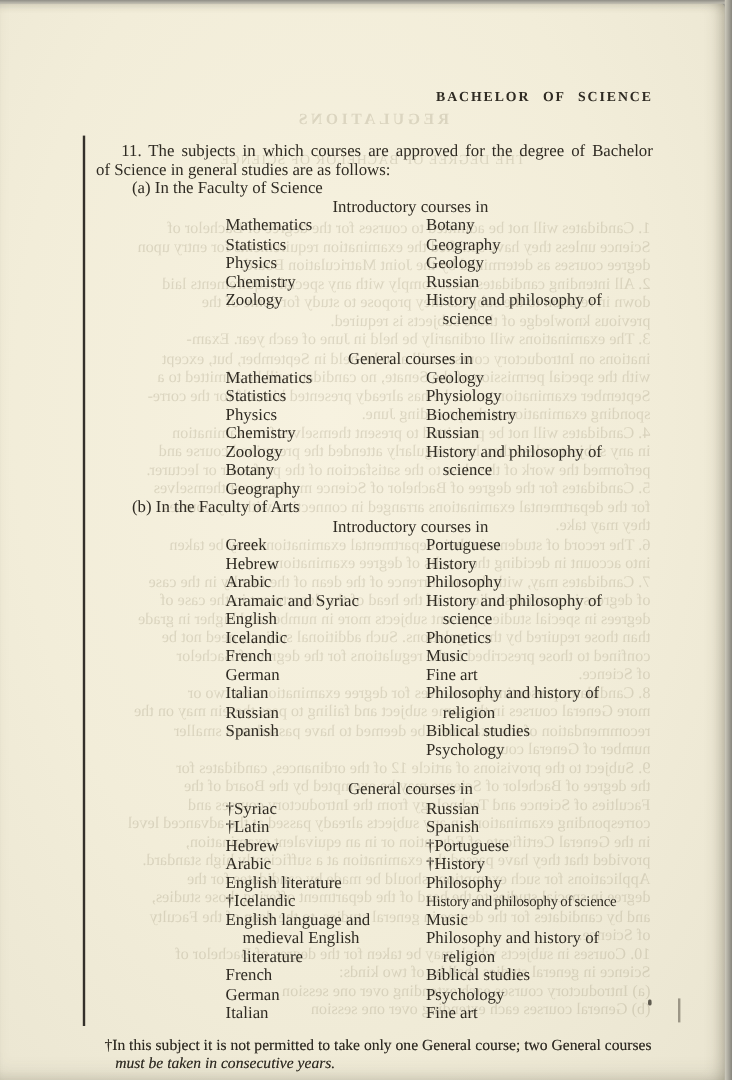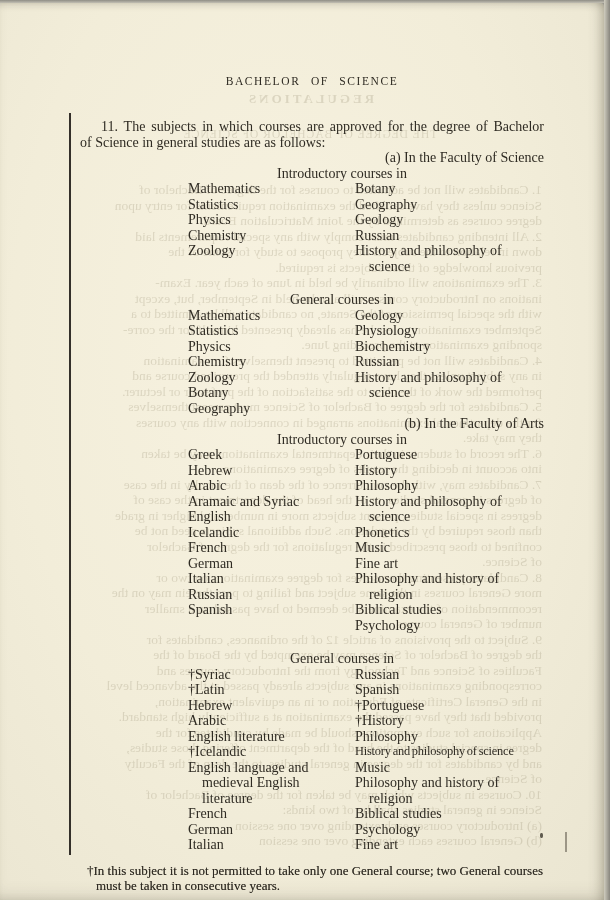--- a/index.html
+++ b/index.html
@@ -22,35 +22,35 @@
   .ghost-head1 { text-align:center; font-size:13px; letter-spacing:3px; font-weight:bold; }
   .ghost-head2 { text-align:center; font-size:11.5px; letter-spacing:1px; margin-top:21px; }
   .ghost-lines { margin-top:42px; font-size:13.5px; line-height:15.5px; }
   .ghost-line { white-space:nowrap; overflow:hidden; }
 
   .rule { position:absolute; left:69px; top:110px; width:2px; height:742px;
           background:#34302a; z-index:2; }
 
   .text-block { position:absolute; left:80px; top:72px; width:464px; z-index:3;
                 font-size:14px; line-height:15.5px; color:#2f2b23; }
-  .running-head { text-align:center; font-size:11.5px; line-height:13px; font-weight:normal;
+  .running-head { text-align:right; font-size:11.5px; line-height:13px; font-weight:bold;
                   letter-spacing:1.6px; word-spacing:6px; }
   .intro1 { margin:31px 0 0 0; text-indent:21px; text-align:justify; text-align-last:justify; }
   .intro2 { margin:0; }
-  .sec-label { padding-left:30px;text-align:right; }
+  .sec-label { padding-left:30px; }
   .grp-head { padding-left:60px;text-align:center; }
   .grp-head.gap { margin-top:18px; }
   .cols { display:flex; align-items:flex-start; padding-left:108px; }
   .col-left  { width:152px; flex:none; }
   .col-right { width:175px; flex:none; margin-left:15px; }
   .course { padding-left:14px; text-indent:-14px; }
   .course.fit { font-size:12.4px; word-spacing:-1px; letter-spacing:-0.2px; white-space:nowrap; }
   .footnote { margin-top:10px; font-size:13px; text-shadow:0 0 .4px rgba(47,43,35,.6); }
   .fn1 { padding-left:7px; }
-  .fn2 { padding-left:16px; }
+  .fn2 { padding-left:16px;font-style:italic; }
   .page-number { margin-top:5px; padding-left:4px; font-size:14.5px; letter-spacing:0.5px; }
 
   .hairline { position:absolute; left:565px; top:829px; width:1.5px; height:20px;
               background:rgba(75,70,58,0.5); z-index:4; }
   .speck { position:absolute; left:540px; top:830px; width:3px; height:5px;
            background:rgba(60,56,46,0.8); border-radius:40%; z-index:4; }
 </style>
 </head>
 <body>
 

